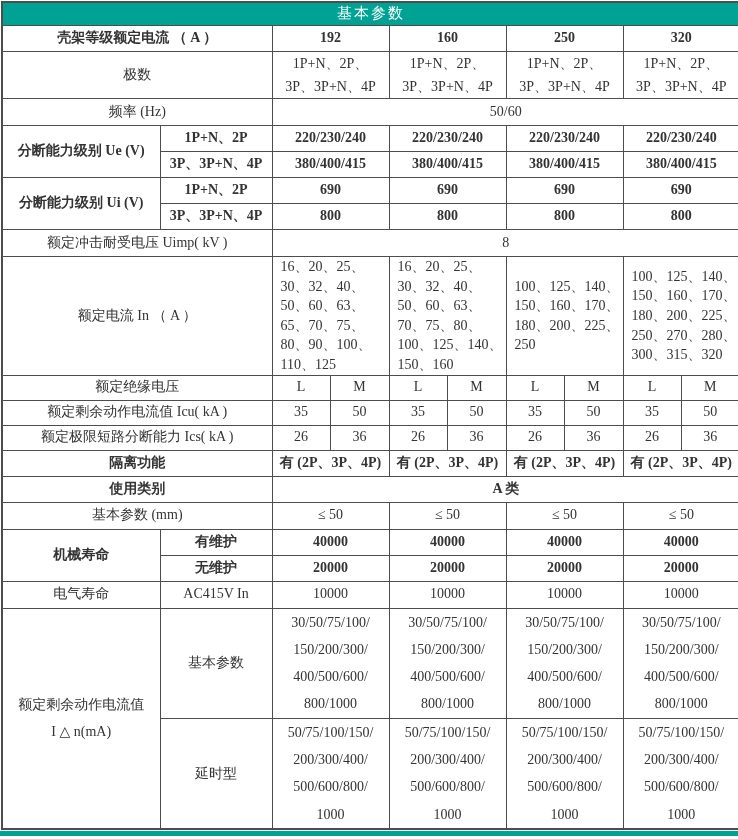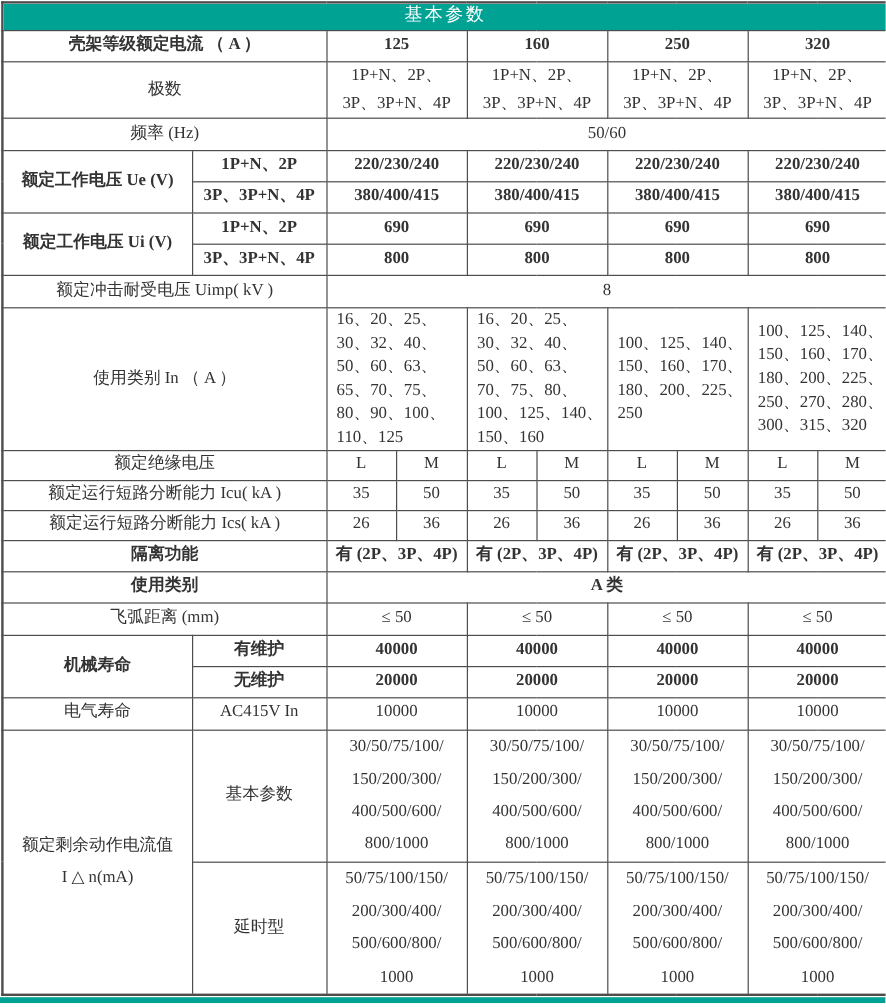--- a/index.html
+++ b/index.html
@@ -67,21 +67,21 @@
         <col style="width:59px">
     </colgroup>
 
     <tbody>
         <tr class="rh-title">
       <th colspan="10" class="title-cell">基本参数</th>
     </tr>
 
     <tr class="rh-26">
       <td colspan="2">壳架等级额定电流 （ A ）</td>
-      <td colspan="2">125</td>
+      <td colspan="2">192</td>
       <td colspan="2">160</td>
       <td colspan="2">250</td>
       <td colspan="2">320</td>
     </tr>
 
     <tr class="rh-poles">
       <td colspan="2">极数</td>
       <td colspan="2">1P+N、2P、
 3P、3P+N、4P</td>
       <td colspan="2">1P+N、2P、
@@ -91,58 +91,58 @@
       <td colspan="2">1P+N、2P、
 3P、3P+N、4P</td>
     </tr>
 
     <tr class="rh-27">
       <td colspan="2">频率 (Hz)</td>
       <td colspan="8">50/60</td>
     </tr>
 
     <tr class="rh-26">
-      <td rowspan="2">额定工作电压 Ue (V)</td>
+      <td rowspan="2">分断能力级别 Ue (V)</td>
       <td>1P+N、2P</td>
       <td colspan="2">220/230/240</td>
       <td colspan="2">220/230/240</td>
       <td colspan="2">220/230/240</td>
       <td colspan="2">220/230/240</td>
     </tr>
     <tr class="rh-26">
       <td>3P、3P+N、4P</td>
       <td colspan="2">380/400/415</td>
       <td colspan="2">380/400/415</td>
       <td colspan="2">380/400/415</td>
       <td colspan="2">380/400/415</td>
     </tr>
 
     <tr class="rh-26">
-      <td rowspan="2">额定工作电压 Ui (V)</td>
+      <td rowspan="2">分断能力级别 Ui (V)</td>
       <td>1P+N、2P</td>
       <td colspan="2">690</td>
       <td colspan="2">690</td>
       <td colspan="2">690</td>
       <td colspan="2">690</td>
     </tr>
     <tr class="rh-26">
       <td>3P、3P+N、4P</td>
       <td colspan="2">800</td>
       <td colspan="2">800</td>
       <td colspan="2">800</td>
       <td colspan="2">800</td>
     </tr>
 
     <tr class="rh-27">
       <td colspan="2">额定冲击耐受电压 Uimp( kV )</td>
       <td colspan="8">8</td>
     </tr>
 
     <tr class="rh-in">
-      <td colspan="2">使用类别 In （ A ）</td>
+      <td colspan="2">额定电流 In （ A ）</td>
       <td colspan="2" class="align-left">16、20、25、
 30、32、40、
 50、60、63、
 65、70、75、
 80、90、100、
 110、125</td>
       <td colspan="2" class="align-left">16、20、25、
 30、32、40、
 50、60、63、
 70、75、80、
@@ -165,33 +165,33 @@
       <td>M</td>
       <td>L</td>
       <td>M</td>
       <td>L</td>
       <td>M</td>
       <td>L</td>
       <td>M</td>
     </tr>
 
     <tr class="rh-25">
-      <td colspan="2">额定运行短路分断能力 Icu( kA )</td>
+      <td colspan="2">额定剩余动作电流值 Icu( kA )</td>
       <td>35</td>
       <td>50</td>
       <td>35</td>
       <td>50</td>
       <td>35</td>
       <td>50</td>
       <td>35</td>
       <td>50</td>
     </tr>
 
     <tr class="rh-25">
-      <td colspan="2">额定运行短路分断能力 Ics( kA )</td>
+      <td colspan="2">额定极限短路分断能力 Ics( kA )</td>
       <td>26</td>
       <td>36</td>
       <td>26</td>
       <td>36</td>
       <td>26</td>
       <td>36</td>
       <td>26</td>
       <td>36</td>
     </tr>
 
@@ -202,21 +202,21 @@
       <td colspan="2">有 (2P、3P、4P)</td>
       <td colspan="2">有 (2P、3P、4P)</td>
     </tr>
 
     <tr class="rh-26">
       <td colspan="2">使用类别</td>
       <td colspan="8">A 类</td>
     </tr>
 
     <tr class="rh-27">
-      <td colspan="2">飞弧距离 (mm)</td>
+      <td colspan="2">基本参数 (mm)</td>
       <td colspan="2">≤ 50</td>
       <td colspan="2">≤ 50</td>
       <td colspan="2">≤ 50</td>
       <td colspan="2">≤ 50</td>
     </tr>
 
     <tr class="rh-26">
       <td rowspan="2">机械寿命</td>
       <td>有维护</td>
       <td colspan="2">40000</td>

